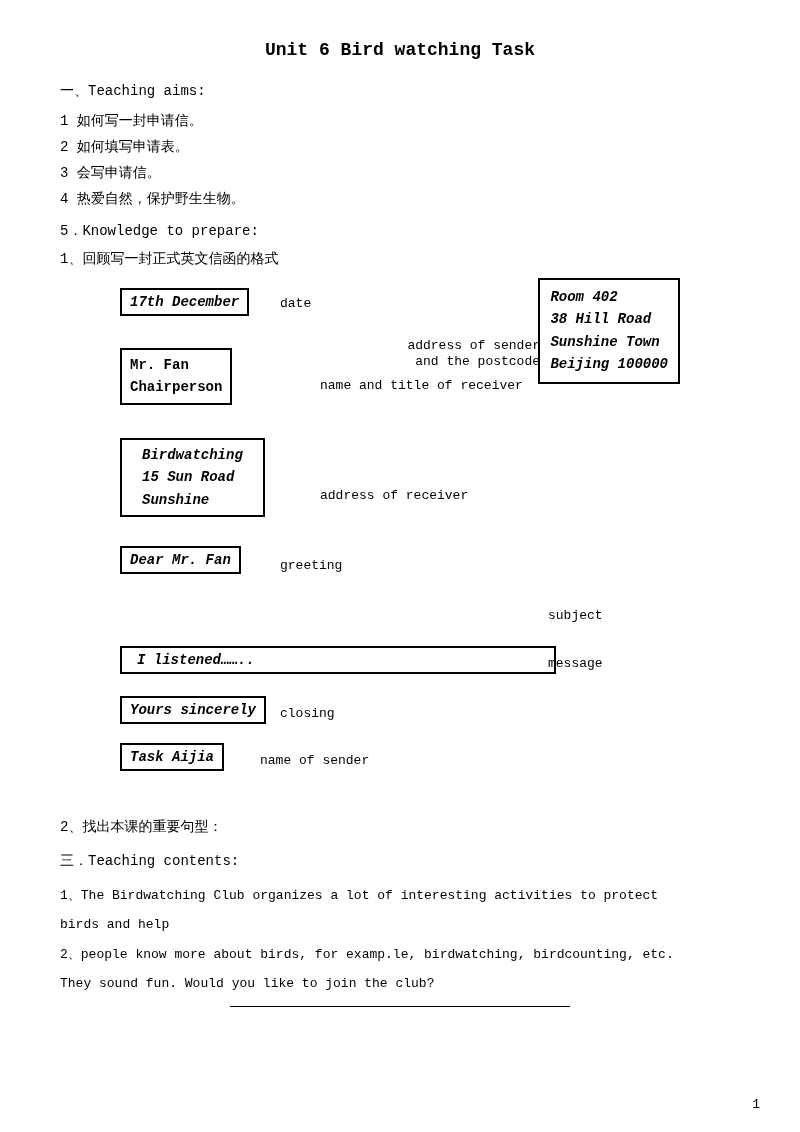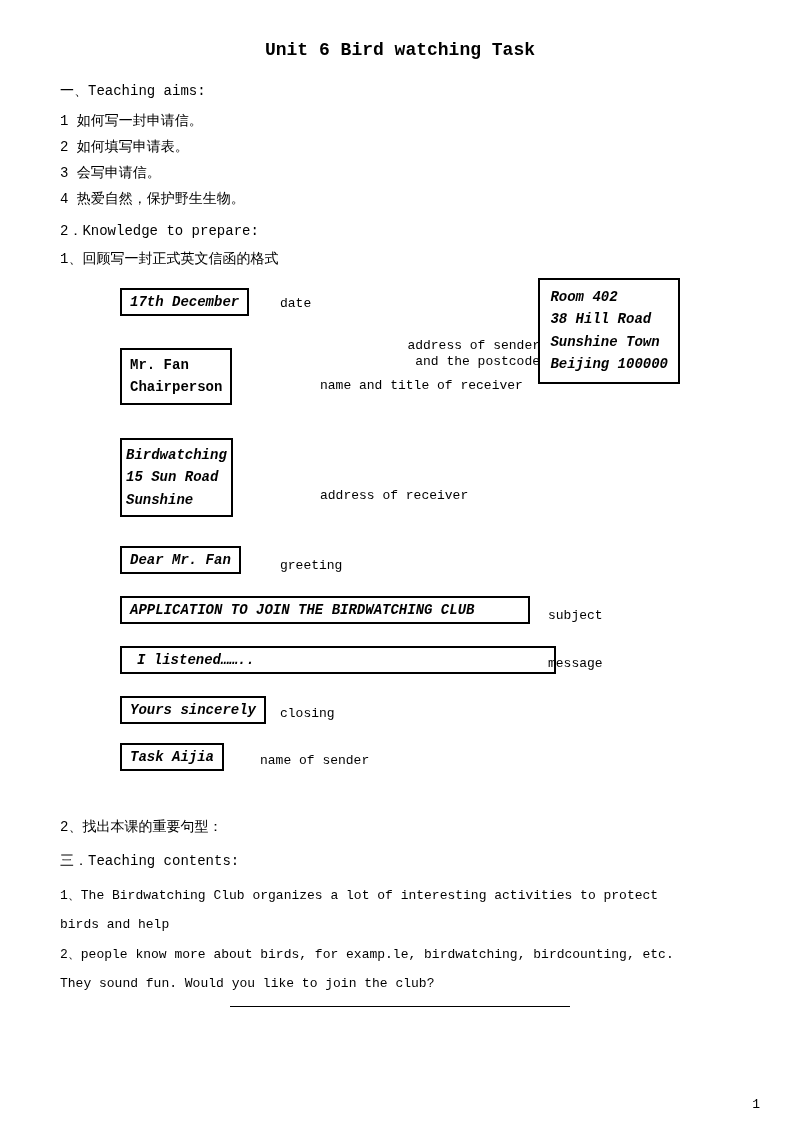--- a/index.html
+++ b/index.html
@@ -104,21 +104,21 @@
       left: 260px;
       font-family: 'Courier New', Courier, monospace;
       font-size: 13px;
     }
 
     .receiver-address-box {
       position: absolute;
       top: 160px;
       left: 60px;
       border: 2px solid #000;
-      padding: 4px 4px;
+      padding: 4px 20px;
       font-style: italic;
       font-weight: bold;
       font-family: 'Courier New', Courier, monospace;
       line-height: 1.6;
     }
 
     .receiver-address-label {
       position: absolute;
       top: 210px;
       left: 260px;
@@ -270,21 +270,21 @@
   <span>2</span>&nbsp;<span>如何填写申请表。</span>
 </p>
 <p class="numbered-item">
   <span>3</span>&nbsp;<span>会写申请信。</span>
 </p>
 <p class="numbered-item">
   <span>4</span>&nbsp;<span>热爱自然，保护野生生物。</span>
 </p>
 
 <div class="knowledge-section">
-  <p class="section-header">2．Knowledge to prepare:</p>
+  <p class="section-header">5．Knowledge to prepare:</p>
   <p class="section-header">1、回顾写一封正式英文信函的格式</p>
 </div>
 
 <div class="letter-diagram">
 
   <div class="date-box">
     <span>17th December</span>
   </div>
   <span class="date-label">date</span>
 
@@ -309,23 +309,20 @@
     <div>15 Sun Road</div>
     <div>Sunshine</div>
   </div>
   <span class="receiver-address-label">address of receiver</span>
 
   <div class="greeting-box">
     <span>Dear Mr. Fan</span>
   </div>
   <span class="greeting-label">greeting</span>
 
-  <div class="subject-box">
-    <span>APPLICATION TO JOIN THE BIRDWATCHING CLUB</span>
-  </div>
   <span class="subject-label">subject</span>
 
   <div class="message-box">
     <span>I listened……..                              </span>
   </div>
   <span class="message-label">message</span>
 
   <div class="closing-box">
     <span>Yours sincerely</span>
   </div>

